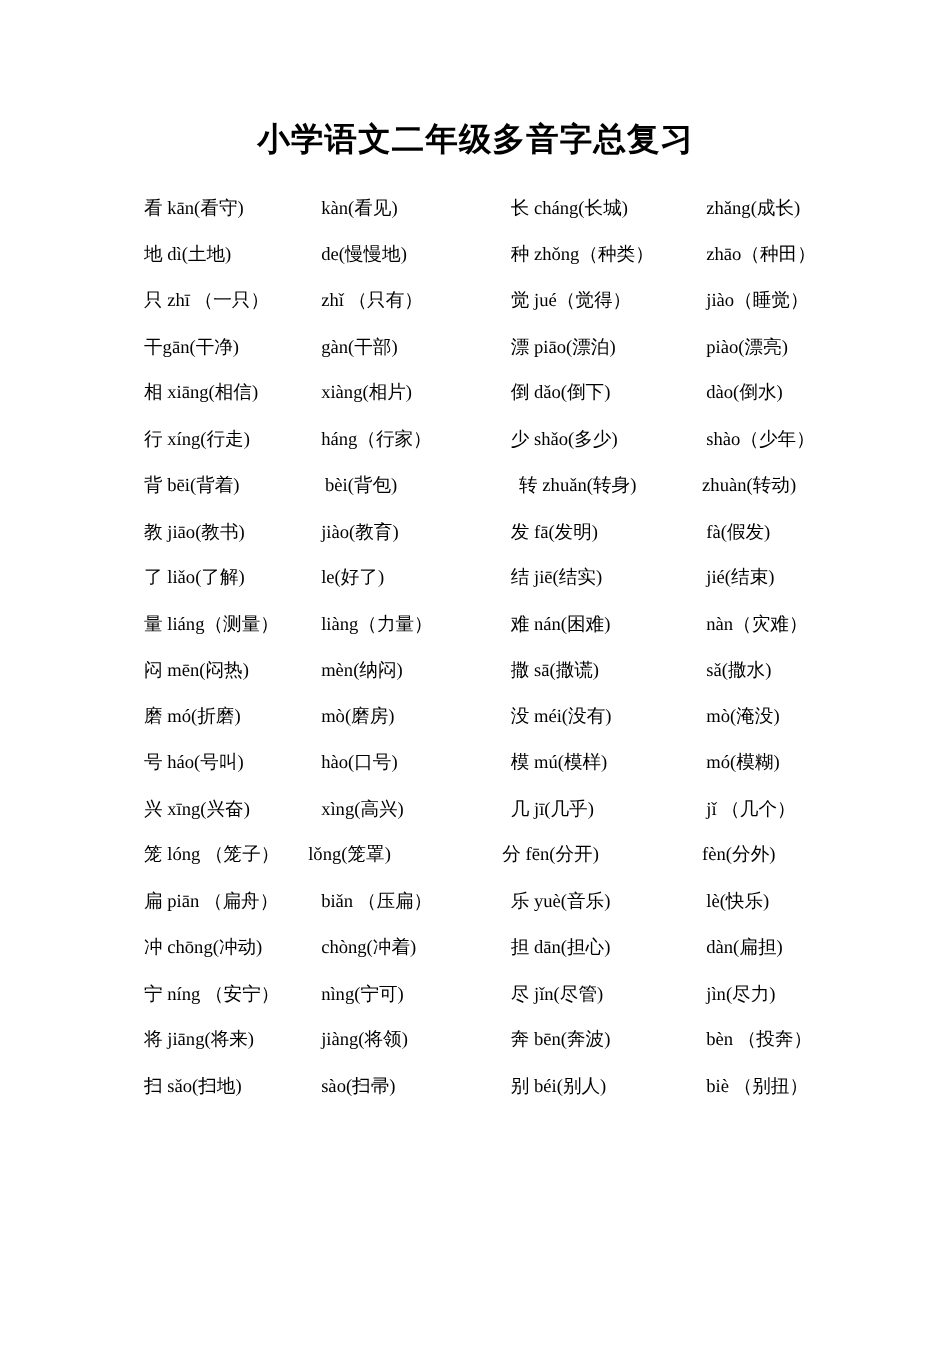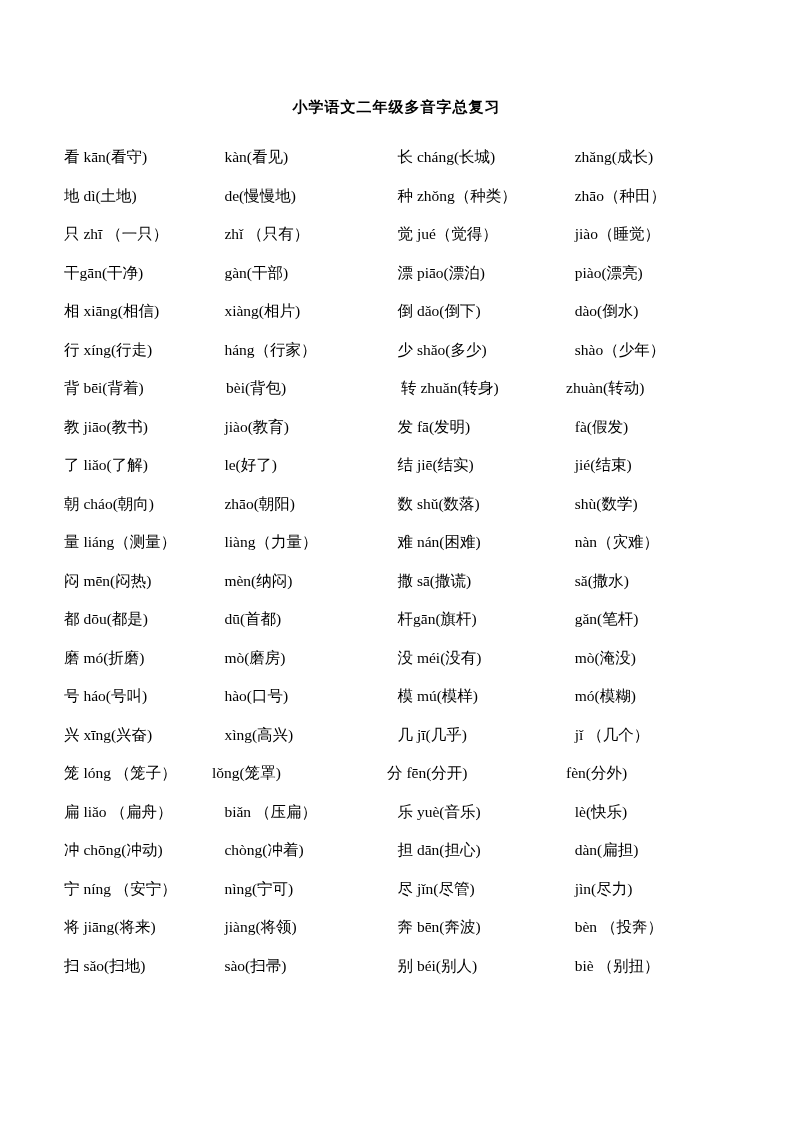--- a/index.html
+++ b/index.html
@@ -19,28 +19,28 @@
     width: 793px;
     height: 1122px;
     box-sizing: border-box;
     padding: 0;
     position: relative;
   }
   .title {
     text-align: center;
     font-family: "Liberation Sans", sans-serif;
     font-weight: bold;
-    font-size: 15px;
+    font-size: 27px;
     letter-spacing: 1px;
     margin-top: 98px;
     margin-bottom: 12px;
   }
   .content {
     margin-top: 32px;
-    padding-left: 64px;
+    padding-left: 120px;
     padding-right: 60px;
   }
   .row {
     display: flex;
     align-items: baseline;
     height: 38.5px;
   }
   .cell {
     font-size: 15.5px;
     white-space: nowrap;
@@ -109,42 +109,30 @@
       <div class="cell c3">发 fā(发明)</div>
       <div class="cell c4 ind-2">fà(假发)</div>
     </div>
     <div class="row">
       <div class="cell c1 ind-1">了 liǎo(了解)</div>
       <div class="cell c2 ind-2">le(好了)</div>
       <div class="cell c3">结 jiē(结实)</div>
       <div class="cell c4 ind-2">jié(结束)</div>
     </div>
     <div class="row">
-      <div class="cell c1 ind-1">朝 cháo(朝向)</div>
-      <div class="cell c2 ind-2">zhāo(朝阳)</div>
-      <div class="cell c3">数 shǔ(数落)</div>
-      <div class="cell c4 ind-2">shù(数学)</div>
-    </div>
-    <div class="row">
       <div class="cell c1 ind-1">量 liáng（测量）</div>
       <div class="cell c2 ind-2">liàng（力量）</div>
       <div class="cell c3">难 nán(困难)</div>
       <div class="cell c4 ind-2">nàn（灾难）</div>
     </div>
     <div class="row">
       <div class="cell c1 ind-1">闷 mēn(闷热)</div>
       <div class="cell c2 ind-2">mèn(纳闷)</div>
       <div class="cell c3">撒 sā(撒谎)</div>
       <div class="cell c4 ind-2">sǎ(撒水)</div>
-    </div>
-    <div class="row">
-      <div class="cell c1 ind-1">都 dōu(都是)</div>
-      <div class="cell c2 ind-2">dū(首都)</div>
-      <div class="cell c3">杆gān(旗杆)</div>
-      <div class="cell c4 ind-2">gǎn(笔杆)</div>
     </div>
     <div class="row">
       <div class="cell c1 ind-1">磨 mó(折磨)</div>
       <div class="cell c2 ind-2">mò(磨房)</div>
       <div class="cell c3">没 méi(没有)</div>
       <div class="cell c4 ind-2">mò(淹没)</div>
     </div>
     <div class="row">
       <div class="cell c1 ind-1">号 háo(号叫)</div>
       <div class="cell c2 ind-2">hào(口号)</div>
@@ -157,21 +145,21 @@
       <div class="cell c3">几 jī(几乎)</div>
       <div class="cell c4 ind-2">jǐ （几个）</div>
     </div>
     <div class="row">
       <div class="cell c1 ind-1">笼 lóng （笼子）</div>
       <div class="cell c2">lǒng(笼罩)</div>
       <div class="cell c3">分 fēn(分开)</div>
       <div class="cell c4 ind-2">fèn(分外)</div>
     </div>
     <div class="row">
-      <div class="cell c1 ind-1">扁 liǎo （扁舟）</div>
+      <div class="cell c1 ind-1">扁 piān （扁舟）</div>
       <div class="cell c2 ind-2">biǎn （压扁）</div>
       <div class="cell c3">乐 yuè(音乐)</div>
       <div class="cell c4 ind-2">lè(快乐)</div>
     </div>
     <div class="row">
       <div class="cell c1 ind-1">冲 chōng(冲动)</div>
       <div class="cell c2 ind-2">chòng(冲着)</div>
       <div class="cell c3">担 dān(担心)</div>
       <div class="cell c4 ind-2">dàn(扁担)</div>
     </div>

